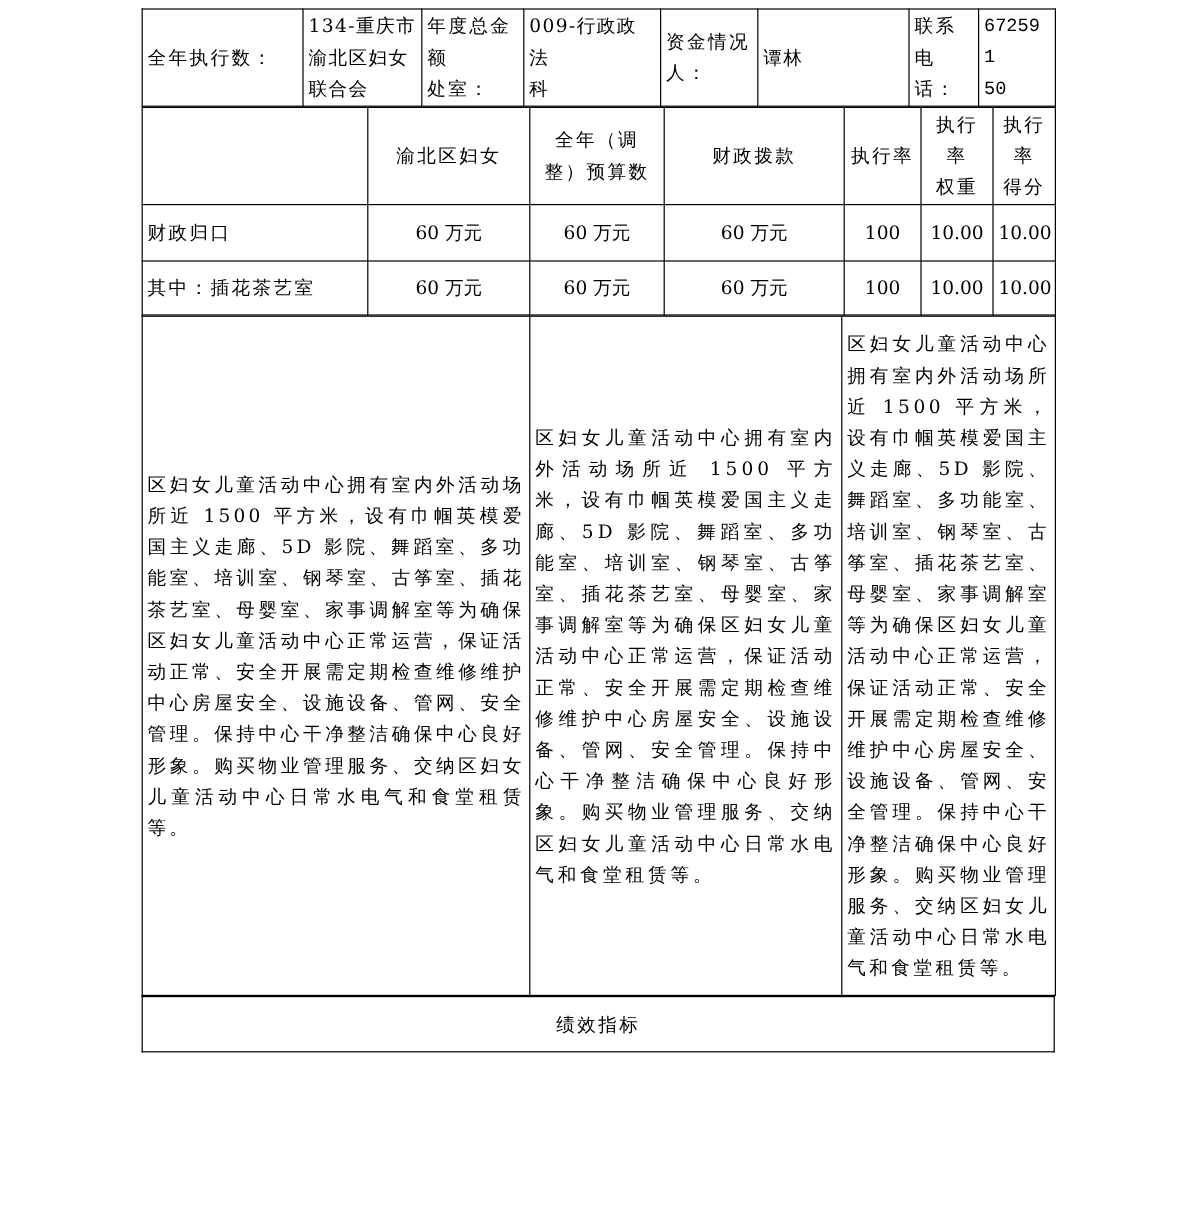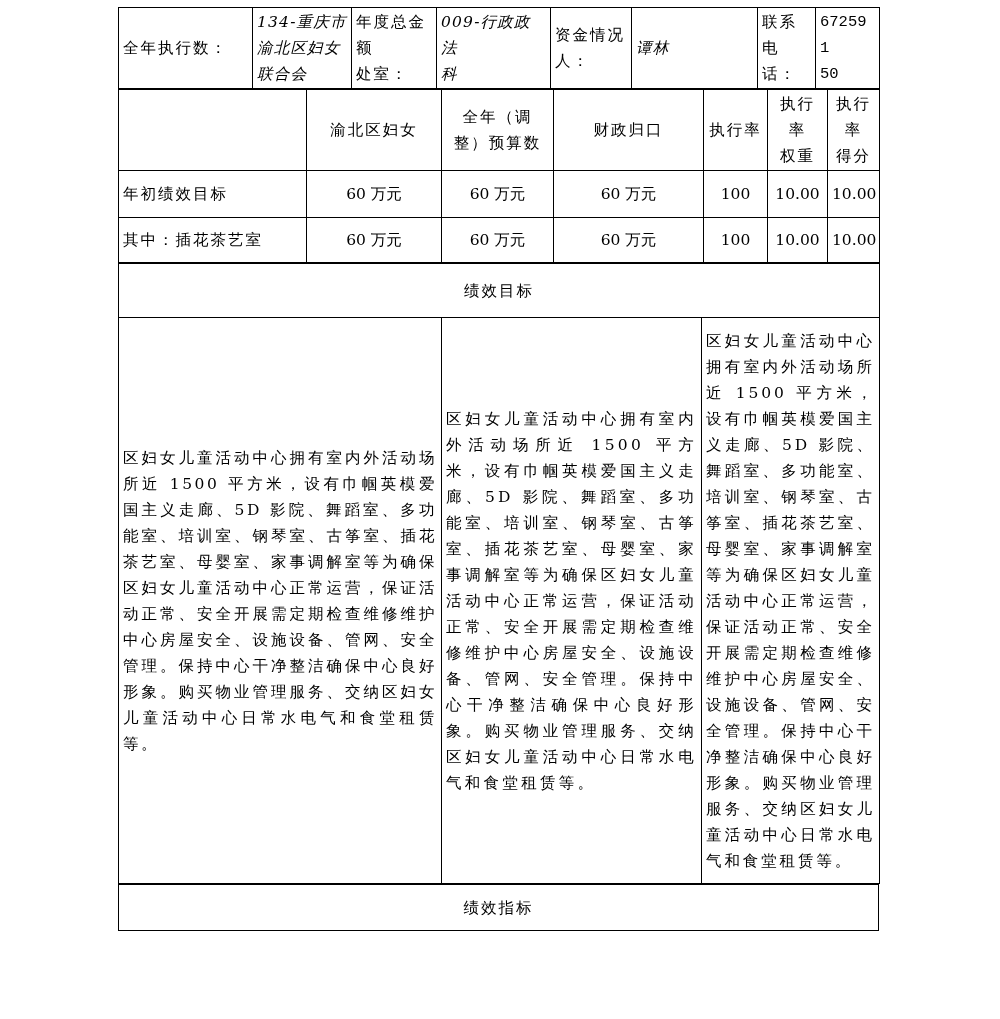--- a/index.html
+++ b/index.html
@@ -11,21 +11,21 @@
   .doc{position:absolute;left:118px;top:7px;width:761px;}
   table.sec{border-collapse:collapse;table-layout:fixed;width:761px;}
   table.sec td{
     border:1px solid #000;
     font-size:15.5px;line-height:26px;color:#000;
     padding:1px 4px;vertical-align:middle;
     white-space:pre-line;overflow:hidden;
   }
   .center{text-align:center;}
   .ls2{letter-spacing:2px;}
-  .ls12{letter-spacing:1.2px;font-style:italic;}
+  .ls12{letter-spacing:1.2px;}
   .ls0{letter-spacing:0;}
   .title-cell{text-align:center;letter-spacing:2px;}
   .thick{border-bottom-width:2px;}
   .para{
     vertical-align:top;text-align:justify;
     line-height:26.6px;padding:2px 3px 2px 4px;
   }
   .p1{letter-spacing:2.6px;}
   .p2{letter-spacing:3.3px;}
   .p3{letter-spacing:2.9px;}
@@ -78,29 +78,29 @@
         <col style="width:64px">
           <col style="width:60px">
           <col style="width:52px">
       </colgroup>
       <tbody>
       <tr style="height:55px">
         <td class="thick"></td>
         <td class="center ls2 thick">渝北区妇女</td>
         <td class="center ls2 thick">全年（调
 整）预算数</td>
-        <td class="center ls2 thick">财政归口</td>
+        <td class="center ls2 thick">财政拨款</td>
         <td class="center ls2 thick">执行率</td>
         <td class="center ls2 thick">执行率
 权重</td>
         <td class="center ls2 thick">执行率
 得分</td>
       </tr>
       <tr style="height:47px">
-        <td class="ls2">年初绩效目标</td>
+        <td class="ls2">财政归口</td>
         <td class="center">60 万元</td>
         <td class="center">60 万元</td>
         <td class="center">60 万元</td>
         <td class="center ls0">100</td>
         <td class="center ls0">10.00</td>
         <td class="center ls0">10.00</td>
       </tr>
       <tr style="height:45px">
         <td class="ls2 thick">其中：插花茶艺室</td>
         <td class="center thick">60 万元</td>
@@ -113,23 +113,20 @@
     </tbody>
       </table>
 
     <table class="sec">
       <colgroup>
         <col style="width:323px">
           <col style="width:260px">
           <col style="width:178px">
       </colgroup>
       <tbody>
-          <tr style="height:54px">
-        <td colspan="3" class="title-cell thick">绩效目标</td>
-      </tr>
       <tr style="height:566px">
         <td class="para p1 thick">区妇女儿童活动中心拥有室内外活动场所近 1500 平方米，设有巾帼英模爱国主义走廊、5D 影院、舞蹈室、多功能室、培训室、钢琴室、古筝室、插花茶艺室、母婴室、家事调解室等为确保区妇女儿童活动中心正常运营，保证活动正常、安全开展需定期检查维修维护中心房屋安全、设施设备、管网、安全管理。保持中心干净整洁确保中心良好形象。购买物业管理服务、交纳区妇女儿童活动中心日常水电气和食堂租赁等。</td>
         <td class="para p2 thick">区妇女儿童活动中心拥有室内外活动场所近 1500 平方米，设有巾帼英模爱国主义走廊、5D 影院、舞蹈室、多功能室、培训室、钢琴室、古筝室、插花茶艺室、母婴室、家事调解室等为确保区妇女儿童活动中心正常运营，保证活动正常、安全开展需定期检查维修维护中心房屋安全、设施设备、管网、安全管理。保持中心干净整洁确保中心良好形象。购买物业管理服务、交纳区妇女儿童活动中心日常水电气和食堂租赁等。</td>
         <td class="para p3 thick">区妇女儿童活动中心拥有室内外活动场所近 1500 平方米，设有巾帼英模爱国主义走廊、5D 影院、舞蹈室、多功能室、培训室、钢琴室、古筝室、插花茶艺室、母婴室、家事调解室等为确保区妇女儿童活动中心正常运营，保证活动正常、安全开展需定期检查维修维护中心房屋安全、设施设备、管网、安全管理。保持中心干净整洁确保中心良好形象。购买物业管理服务、交纳区妇女儿童活动中心日常水电气和食堂租赁等。</td>
       </tr>
     </tbody>
       </table>
 
     <table class="sec">
       <tbody>

